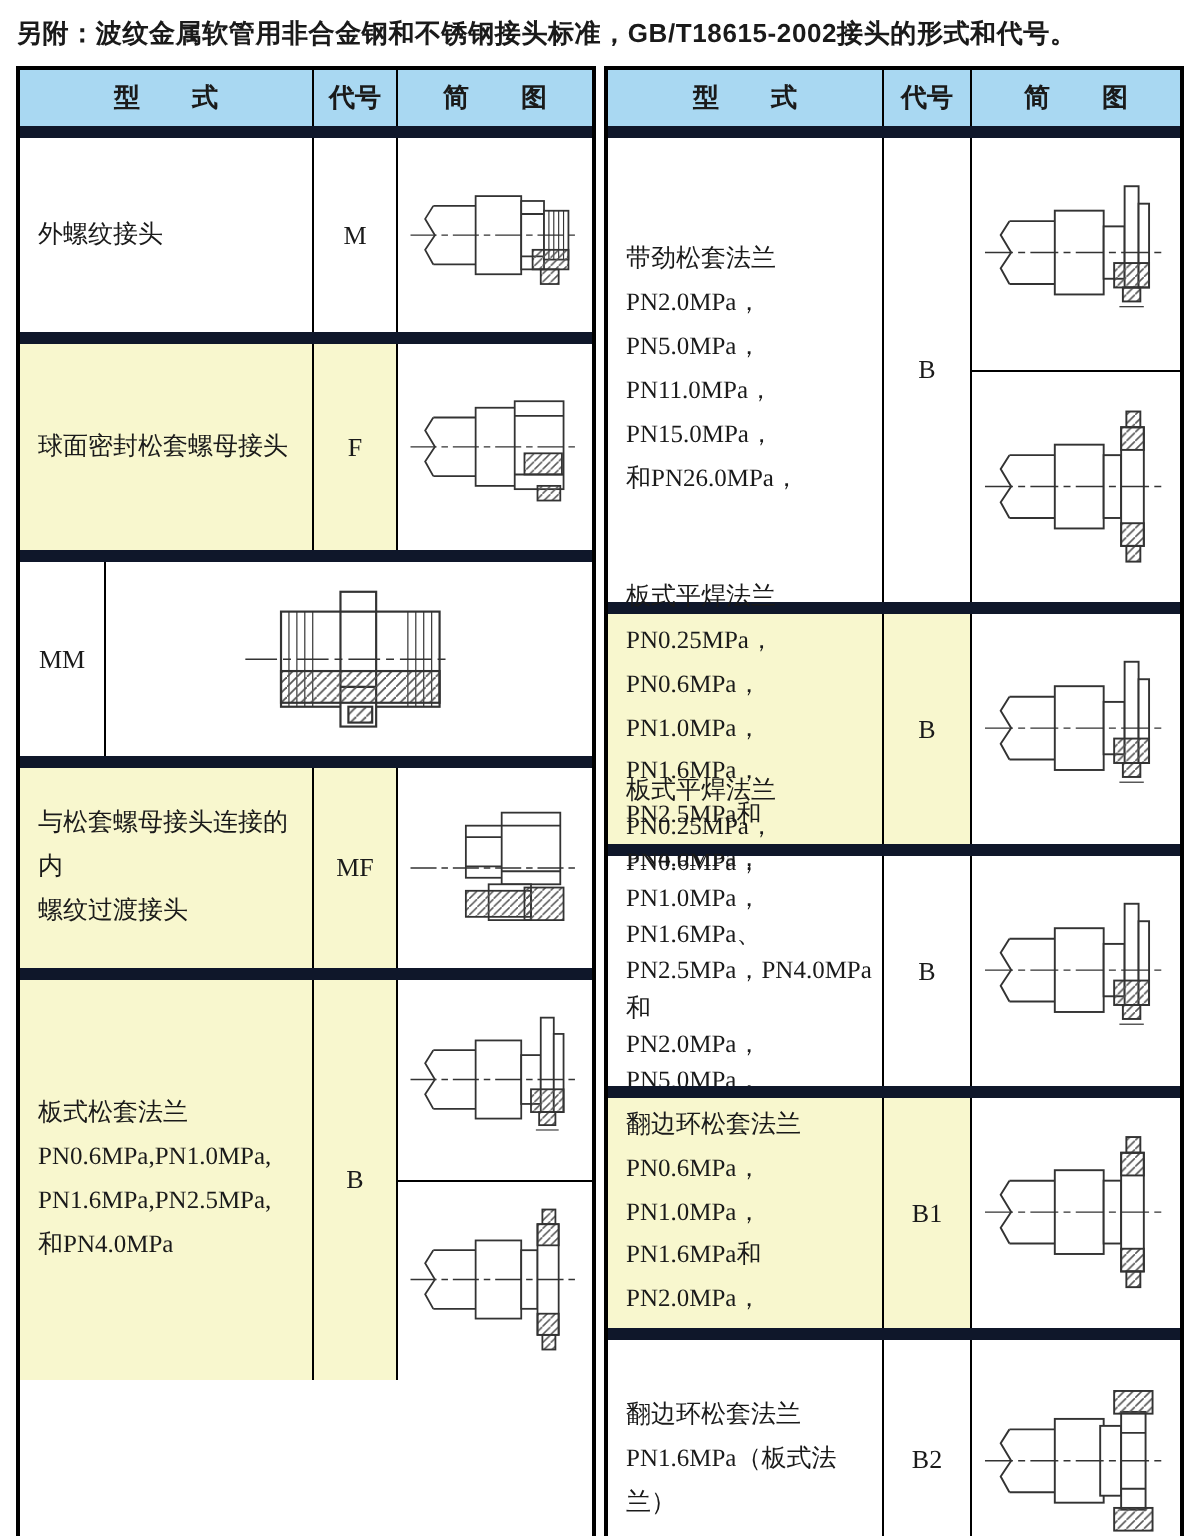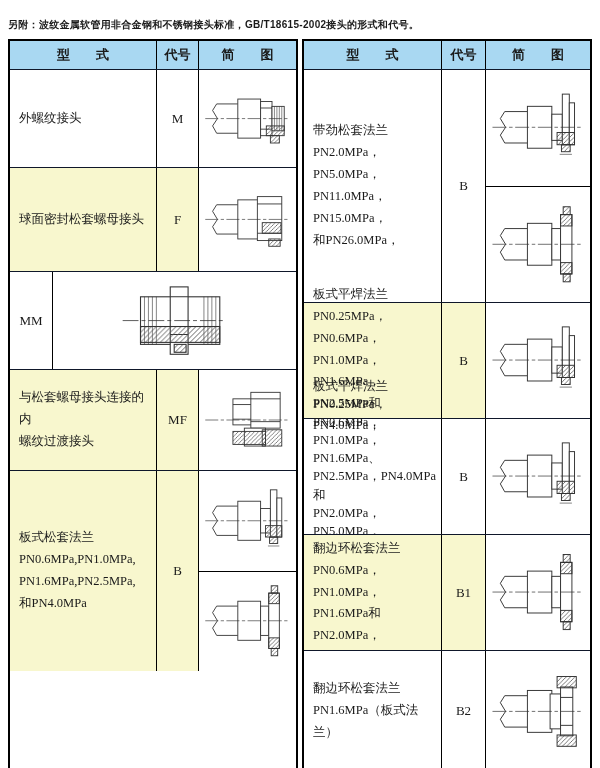--- a/index.html
+++ b/index.html
@@ -1,21 +1,21 @@
 <!DOCTYPE html>
 <html style="--hdr: #a9d8f2; --hl: #f8f7ce;"><head>
 <meta charset="utf-8">
 <style>
   html,body{margin:0;padding:0;background:#fff;}
   body{width:600px;height:768px;overflow:hidden;font-family:"Liberation Sans","DejaVu Sans",sans-serif;color:#1a1a1a;}
   .page{padding:6px 8px 0 8px;}
-  .title{font-size:10px;font-weight:bold;letter-spacing:0.3px;margin:12px 0 7px 0;white-space:nowrap;}
+  .title{font-size:13px;font-weight:bold;letter-spacing:0.3px;margin:2px 0 7px 0;white-space:nowrap;}
   .tables{display:flex;gap:4px;}
   .tbl{border:2px solid #000;background:#fff;flex:1;display:flex;flex-direction:column;}
-  .row{display:flex;border-top:1px solid #0f172a;}
+  .row{display:flex;border-top:6px solid #0f172a;}
   .row:first-child{border-top:none;}
   .c{border-left:1px solid #000;box-sizing:border-box;display:flex;align-items:center;}
   .c:first-child{border-left:none;}
   .hrow{height:28px;}
   .hrow .c{background:var(--hdr,#a9d8f2);justify-content:center;font-weight:bold;font-size:13px;font-family:"Liberation Serif","DejaVu Serif",serif;}
   .type{width:146px;padding:4px 4px 4px 9px;font-size:12.5px;line-height:1.75;white-space:pre-line;
         font-family:"Liberation Serif","DejaVu Serif",serif;justify-content:flex-start;text-align:left;}
   .rt .type{width:137px;}
   .code{width:42px;justify-content:center;font-size:13px;font-family:"Liberation Serif","DejaVu Serif",serif;}
   .rt .code{width:44px;}

